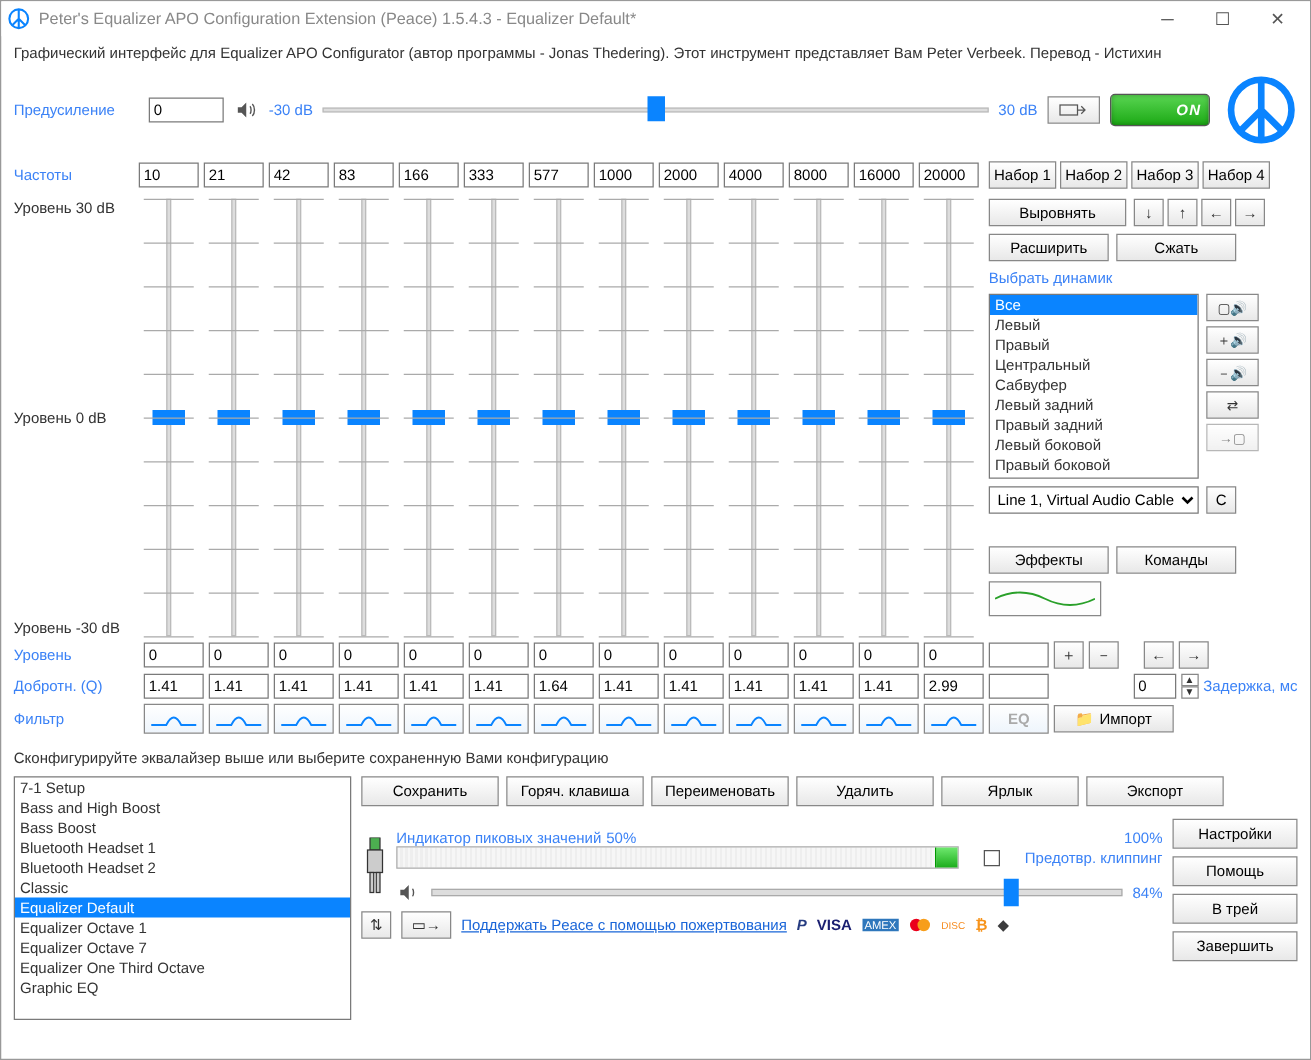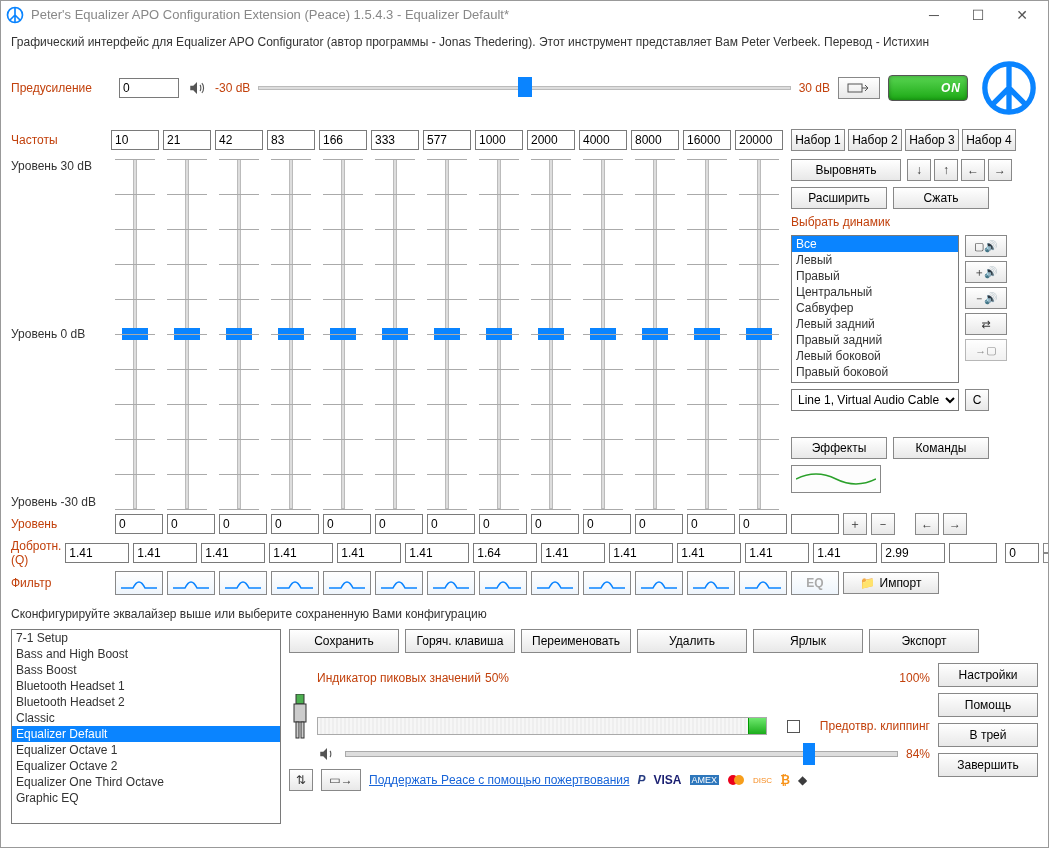--- a/index.html
+++ b/index.html
@@ -5,21 +5,21 @@
   * { box-sizing: border-box; margin: 0; padding: 0; }
   body { font-family: "Segoe UI", Tahoma, Arial, sans-serif; font-size: 12px; background: #fff; color: #333; user-select: none; }
   .window { width: 1049px; height: 848px; border: 1px solid #999; display: flex; flex-direction: column; background:#fff; overflow:hidden; }
   .titlebar { height: 28px; background: #fff; display: flex; align-items: center; padding: 0 4px; border-bottom:1px solid transparent; }
   .titlebar .logo { width:20px; height:20px; margin-right:6px; }
   .titlebar .title { color:#888; font-size:13px; flex:1; white-space:nowrap; overflow:hidden; }
   .titlebar .winbtn { width:44px; height:28px; display:flex; align-items:center; justify-content:center; color:#555; font-size:14px;}
   .content { flex:1; padding:6px 10px 4px 10px; display:flex; flex-direction:column; gap:2px; }
   .desc-row { color:#333; font-size:12px; white-space:nowrap; overflow:hidden; margin-bottom:8px;}
   .row { display:flex; align-items:center; gap:4px; }
-  .label { font-size:12px; color:#c2410c; }
+  .label { font-size:12px; color:#3b82f6; }
   input.text { height:20px; border:1px solid #7a7a7a; padding:1px 3px; font-size:12px; background:#fff;}
   .preamp-scale { flex:1; position:relative; height:28px; display:flex; align-items:center; }
   .preamp-track { flex:1; height:4px; background:#ddd; border:1px solid #bbb; position:relative;}
   .preamp-thumb { position:absolute; top:-10px; left:50%; transform:translateX(-50%); width:14px; height:20px; background:#0a84ff;}
   .onbtn { width:80px; height:26px; background:linear-gradient(#59d552,#1ca915); border:1px solid #555; border-radius:4px; display:flex; align-items:center; justify-content:flex-end; padding-right:6px; color:#fff; font-weight:bold; font-style:italic; letter-spacing:1px; box-shadow:inset 0 0 4px rgba(0,0,0,0.3);}
   .peace-logo { width:58px; height:58px; margin-left:4px;}
   .freq-row { margin-top:10px; display:flex; align-items:center; gap:0;}
   .leftcol { width:100px; text-align:left; font-size:12px;}
   .freq-inputs { display:flex; gap:4px;}
   .freq-inputs input { width:48px; }
@@ -37,21 +37,21 @@
   .speaker-list { width:168px; height:148px; border:1px solid #7a7a7a; overflow-y:auto; font-size:12px; background:#fff;}
   .speaker-list .item { padding:1px 4px; white-space:nowrap;}
   .speaker-list .item.sel { background:#0a84ff; color:#fff;}
   .side-icons { display:flex; flex-direction:column; gap:4px;}
   .iconbtn { width:42px; height:22px; border:1px solid #888; background:linear-gradient(#fff,#e8e8e8); display:flex; align-items:center; justify-content:center; font-size:11px;}
   select.combo { height:22px; border:1px solid #7a7a7a; font-size:12px; padding:1px 2px; background:#fff;}
   .wave-box { width:90px; height:28px; border:1px solid #888; background:#fdfdfd; display:flex; align-items:center; justify-content:center;}
   .levels-row { display:flex; align-items:center; gap:4px; margin-top:2px;}
   .levels-row input { width:48px;}
   .q-row { display:flex; align-items:center; gap:4px; margin-top:2px;}
-  .q-row input { width:64px;}
+  .q-row input { width:48px;}
   .filter-row { display:flex; align-items:center; gap:4px; margin-top:2px;}
   .filter-icon { width:48px; height:24px; border:1px solid #888; background:linear-gradient(#fff,#eef5fc); display:flex; align-items:center; justify-content:center;}
   .instr { margin-top:10px; font-size:12px;}
   .bottom { display:flex; gap:8px; margin-top:6px; flex:1;}
   .preset-list { width:270px; height:195px; border:1px solid #7a7a7a; overflow-y:scroll; background:#fff; font-size:12px;}
   .preset-list .item { padding:0 4px; line-height:16px;}
   .preset-list .item.sel { background:#0a84ff; color:#fff;}
   .bottom-right { flex:1; display:flex; flex-direction:column; gap:6px;}
   .action-btns { display:flex; gap:6px;}
   .action-btns .btn { width:110px; height:24px; justify-content:center;}
@@ -540,21 +540,21 @@
   <div class="bottom">
     <div class="preset-list" id="presets">
           <div class="item">7-1 Setup</div>
           <div class="item">Bass and High Boost</div>
           <div class="item">Bass Boost</div>
           <div class="item">Bluetooth Headset 1</div>
           <div class="item">Bluetooth Headset 2</div>
           <div class="item">Classic</div>
           <div class="item sel">Equalizer Default</div>
           <div class="item">Equalizer Octave 1</div>
-          <div class="item">Equalizer Octave 2</div>
+          <div class="item">Equalizer Octave 7</div>
           <div class="item">Equalizer One Third Octave</div>
           <div class="item">Graphic EQ</div>
         </div>
 
     <div class="bottom-right">
       <div class="action-btns">
         <button class="btn">Сохранить</button>
         <button class="btn">Горяч. клавиша</button>
         <button class="btn">Переименовать</button>
         <button class="btn">Удалить</button>
@@ -573,21 +573,21 @@
                     <rect x="12" y="28" width="3" height="16" fill="#ccc" stroke="#333"></rect>
                   </svg>
             </span>
             <div style="flex:1">
               <div style="display:flex;gap:4px;align-items:center;">
                 <span class="label">Индикатор пиковых значений</span>
                 <span class="label">50%</span>
                 <div style="flex:1"></div>
                 <span class="label">100%</span>
               </div>
-              <div style="display:flex;align-items:center;gap:20px;margin-top:32px;">
+              <div style="display:flex;align-items:center;gap:20px;">
                 <div class="meter">
                       <div class="meter-fill"></div>
                     </div>
                 <div class="checkbox"></div>
                 <span class="label">Предотвр. клиппинг</span>
               </div>
               <div class="vol-row">
                 <span>
                   <svg width="20" height="18" viewBox="0 0 24 24">
                         <path d="M3 9v6h4l5 5V4L7 9H3z" fill="#555"></path>

